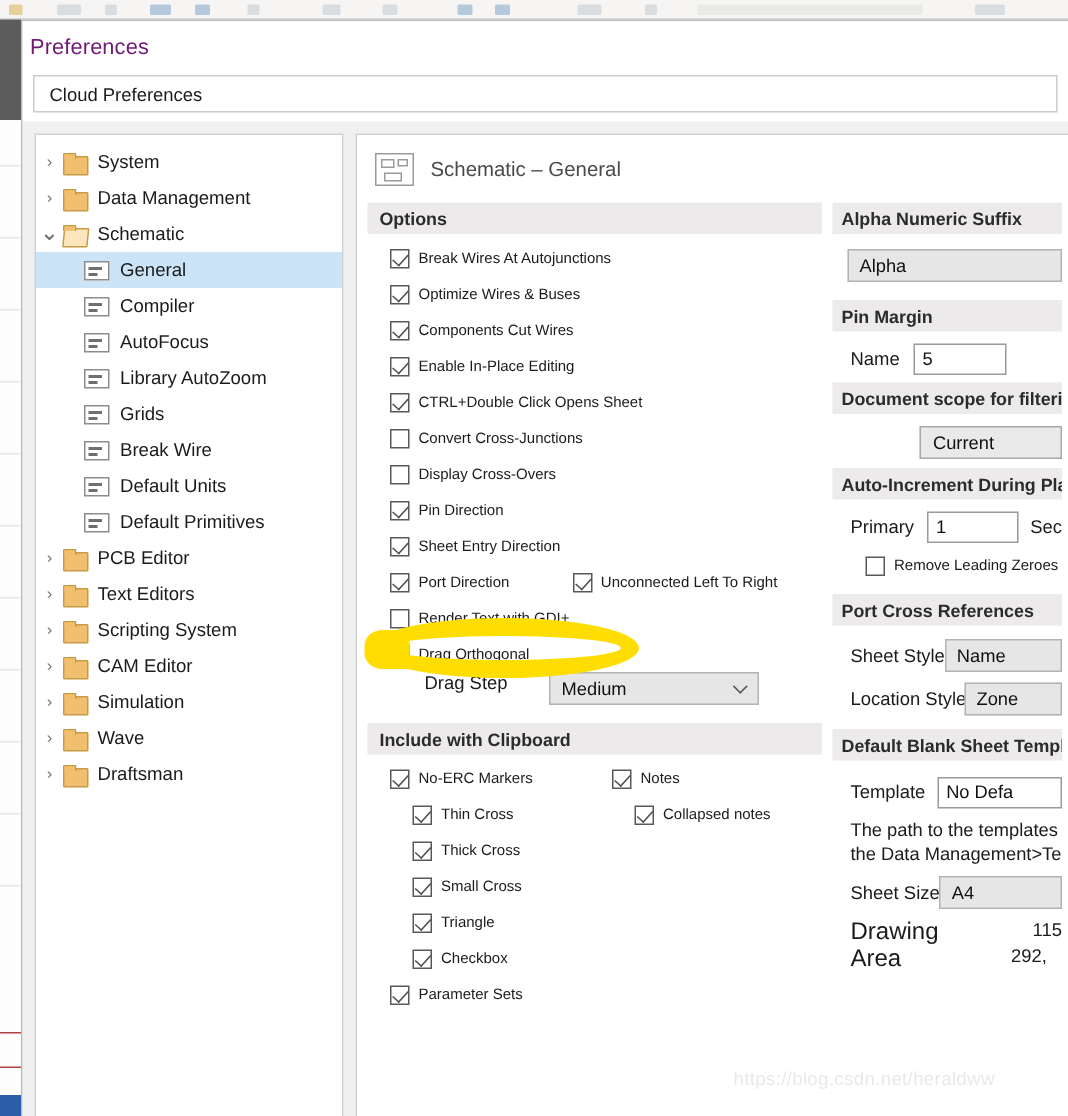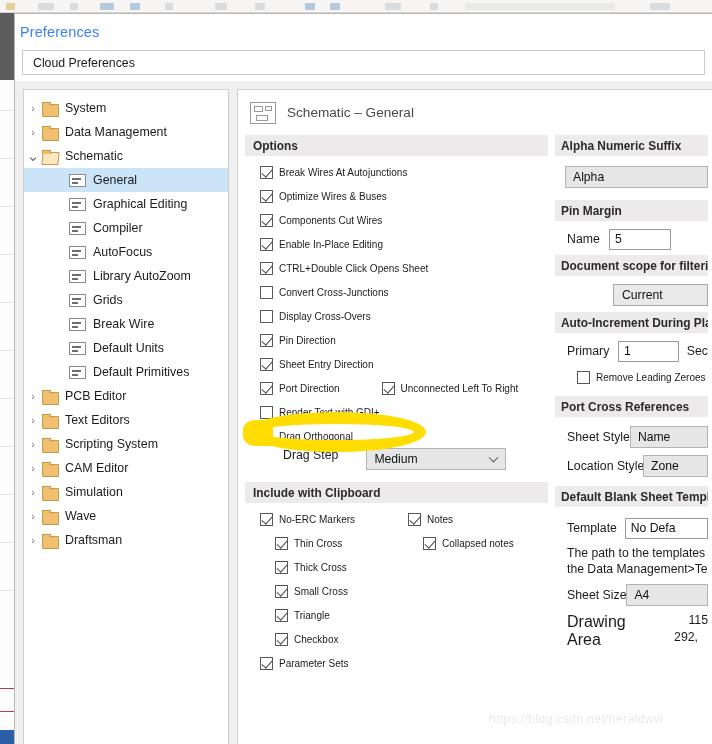--- a/index.html
+++ b/index.html
@@ -57,21 +57,21 @@
     border-left: 1px solid #b9b9b9;
     overflow: hidden;
   }
   #titlebar {
     height: 36px; width: 100%;
     background: #ffffff;
     display: flex; align-items: center;
   }
   #dialog-title {
     margin-left: 5px;
-    font-size: 14.5px; color: #3b82f6;
+    font-size: 14.5px; color: #701a75;
     letter-spacing: .1px;
   }
 
   
   #topbar-wrap {
     height: 31px; width: 100%;
     background: #ffffff;
     padding: 0 7px;
   }
   #cloud-pref {
@@ -144,21 +144,21 @@
     position: relative;
   }
   .page-ic::before {
     content: ""; position: absolute; left: 2px; top: 3px;
     width: 9px; height: 2px; background: #6f6f6f;
   }
   .page-ic::after {
     content: ""; position: absolute; left: 2px; top: 7px;
     width: 6px; height: 2px; background: #6f6f6f;
   }
-  .indent-1 { padding-left: 27px; }
+  .indent-1 { padding-left: 14px; }
 
   
   #content-panel {
     margin-left: 8px;
     width: 476px; height: 656px;
     background: #ffffff;
     border: 1px solid #cfcfcf;
     position: relative;
     overflow: hidden;
   }
@@ -360,25 +360,20 @@
           <span>Schematic</span>
         </div>
         <div class="tree-row selected indent-1">
           <span class="tw empty"></span>
           <span class="page-ic"></span>
           <span>General</span>
         </div>
         <div class="tree-row indent-1">
           <span class="tw empty"></span>
           <span class="page-ic"></span>
-          <span>Graphical Editing</span>
-        </div>
-        <div class="tree-row indent-1">
-          <span class="tw empty"></span>
-          <span class="page-ic"></span>
           <span>Compiler</span>
         </div>
         <div class="tree-row indent-1">
           <span class="tw empty"></span>
           <span class="page-ic"></span>
           <span>AutoFocus</span>
         </div>
         <div class="tree-row indent-1">
           <span class="tw empty"></span>
           <span class="page-ic"></span>

